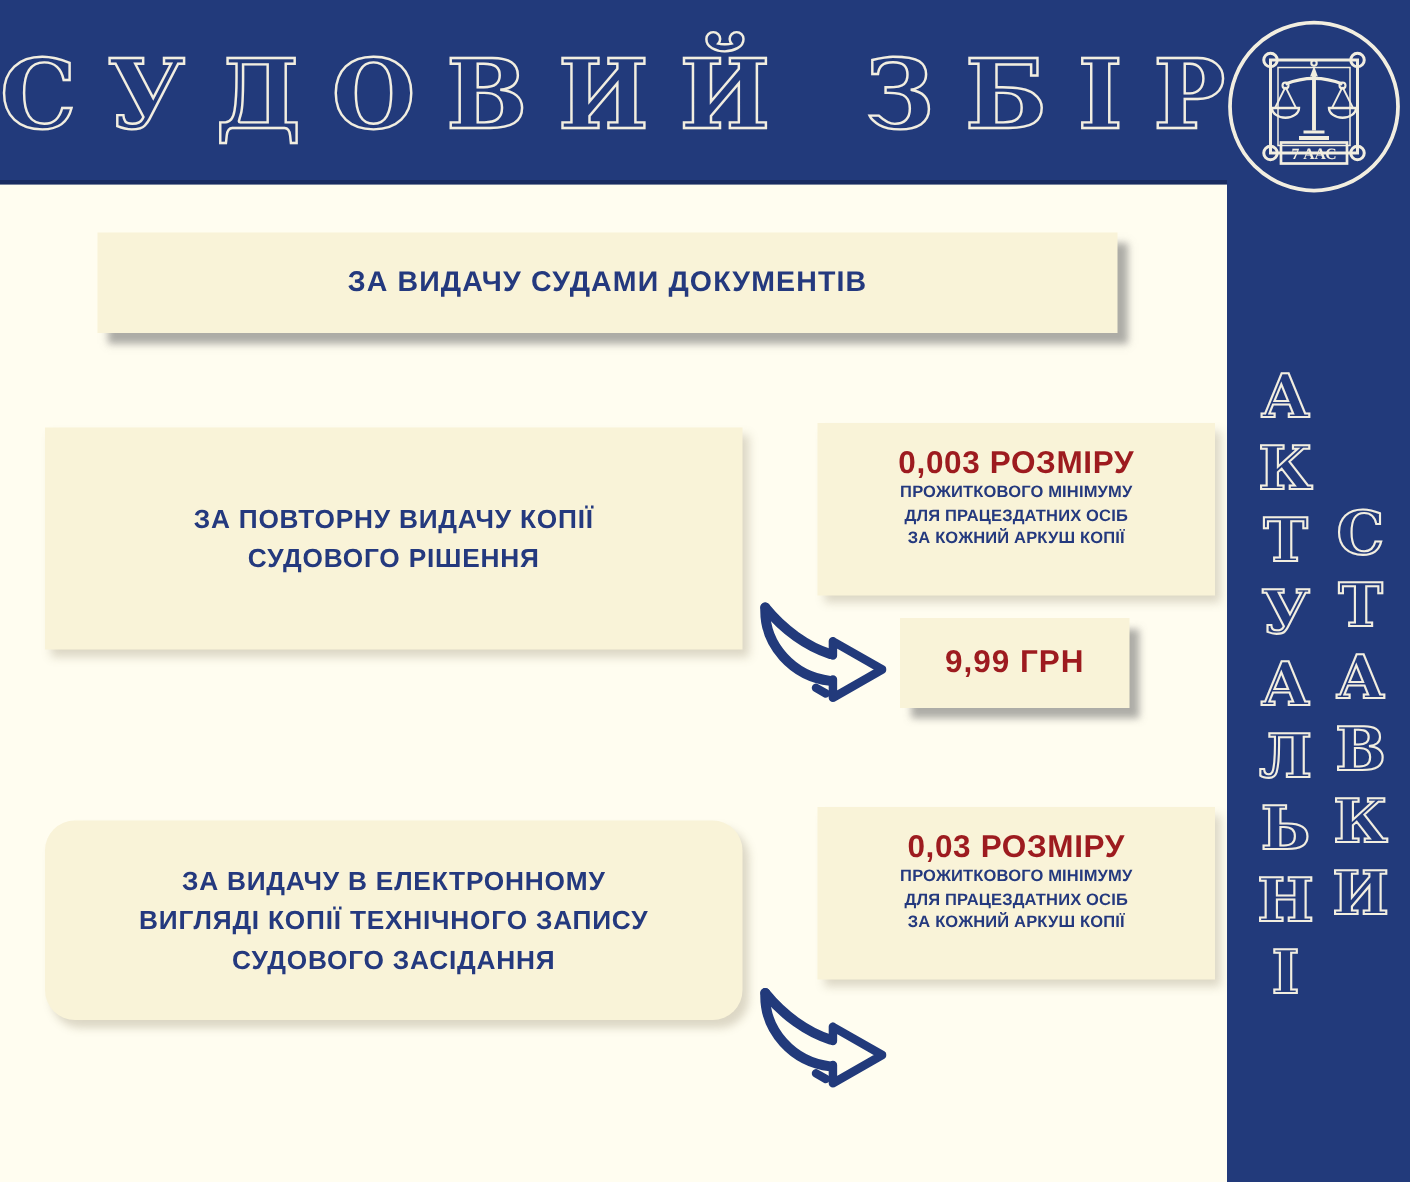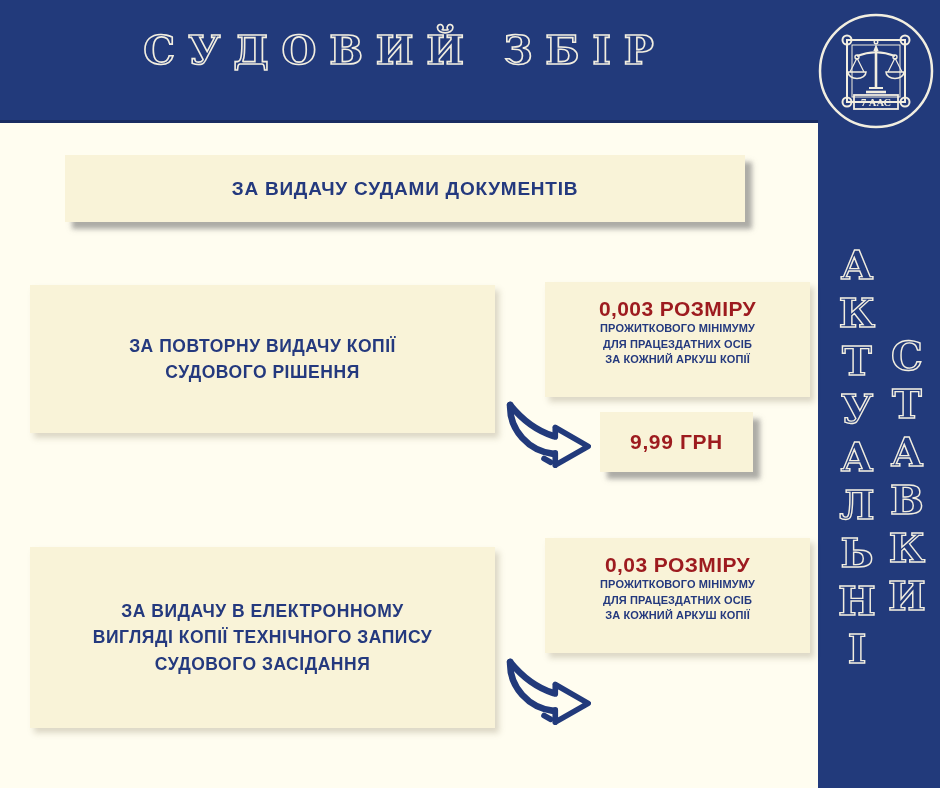--- a/index.html
+++ b/index.html
@@ -11,22 +11,22 @@
     --outline:#F2EEE0;
   }
   *{margin:0;padding:0;box-sizing:border-box;}
   html,body{width:940px;height:788px;}
   body{font-family:"Liberation Sans",sans-serif;background:#fff;}
   .page{position:relative;width:940px;height:788px;background:var(--page-bg);overflow:hidden;}
 
   
   .header{position:absolute;left:0;top:0;width:940px;height:123px;background:var(--navy);border-bottom:3px solid rgba(10,20,50,.35);}
   .header-title{
-    position:absolute;left:0;top:26px;width:810px;text-align:center;
-    font-family:"DejaVu Serif",serif;font-weight:700;font-size:40px;
+    position:absolute;left:0;top:26px;width:810px;text-align:left;
+    font-family:"DejaVu Serif",serif;font-weight:700;font-size:64px;
     letter-spacing:.32em;white-space:nowrap;
     color:transparent;-webkit-text-stroke:1.6px var(--outline);
   }
 
   
   .side-band{position:absolute;left:818px;top:0;width:122px;height:788px;background:var(--navy);}
   .vcol{position:absolute;display:flex;flex-direction:column;}
   .vcol span{
     width:46px;height:48px;display:flex;align-items:center;justify-content:center;
     font-family:"DejaVu Serif",serif;font-weight:700;font-size:40px;
@@ -42,21 +42,21 @@
   .box{position:absolute;background:var(--box-cream);display:flex;align-items:center;justify-content:center;text-align:center;}
   .shadowed{box-shadow:7px 7px 5px rgba(105,105,105,.55);}
   .soft-shadow{box-shadow:4px 5px 6px rgba(140,130,100,.30);}
 
   .title-box{left:65px;top:155px;width:680px;height:67px;}
   .title-box .t{font-size:19px;font-weight:700;color:var(--blue-text);letter-spacing:.04em;}
 
   .item-box{width:465px;left:30px;}
   .item-box .t{font-size:17.5px;font-weight:700;color:var(--blue-text);line-height:1.5;white-space:pre-line;letter-spacing:.03em;}
   .item-box.r1{top:285px;height:148px;}
-  .item-box.r2{top:547px;height:181px;}
+  .item-box.r2{top:547px;height:133px;border-radius:20px;}
 
   .rate-box{left:545px;width:265px;height:115px;flex-direction:column;justify-content:flex-start;padding-top:15px;}
   .rate-box.r1{top:282px;}
   .rate-box.r2{top:538px;}
   .rate-box .hl{font-size:21px;font-weight:700;color:var(--red);letter-spacing:.02em;}
   .rate-box .dt{font-size:11px;font-weight:700;color:var(--blue-text);line-height:1.42;white-space:pre-line;letter-spacing:.01em;}
 
   .amount-box{width:153px;height:60px;}
   .amount-box.r1{left:600px;top:412px;}
   .amount-box.r2{left:602px;top:660px;}

